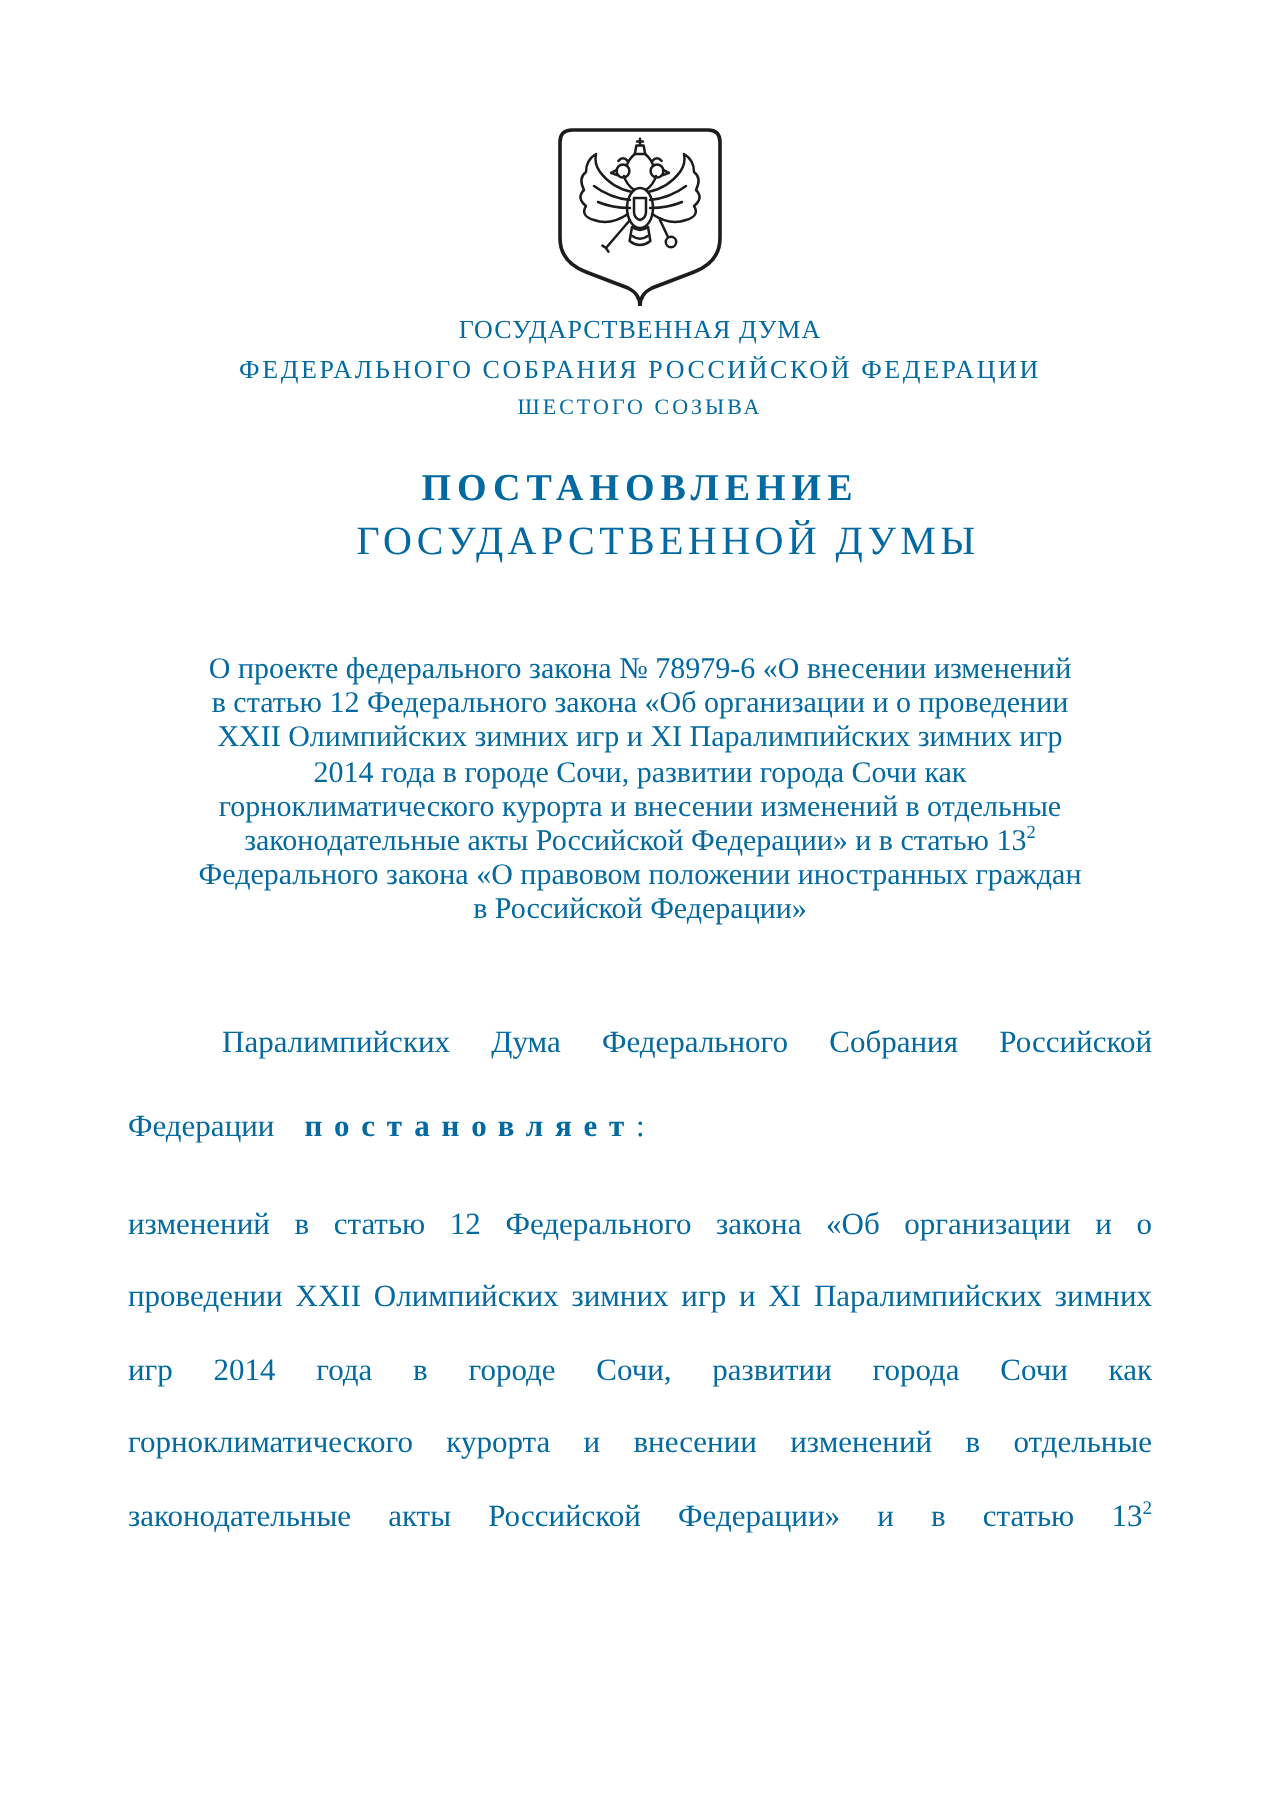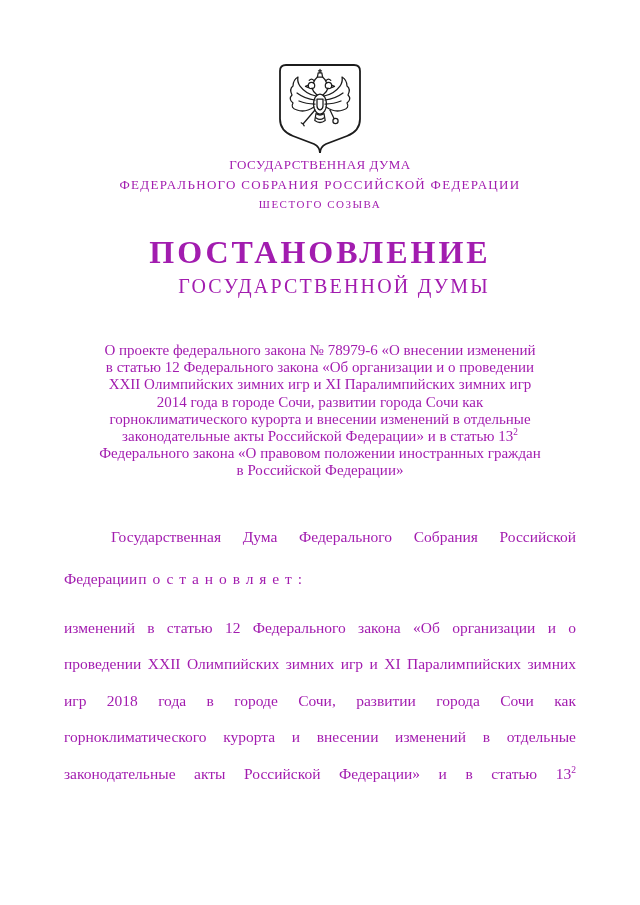--- a/index.html
+++ b/index.html
@@ -1,35 +1,35 @@
 <!DOCTYPE html>
 <html lang="ru"><head>
 <meta charset="utf-8">
 <style>
   html,body { margin:0; padding:0; background:#ffffff; }
   .page {
     position:relative;
     width:640px; height:905px;
     background:#ffffff;
-    color:#a21caf;
+    color:#0369a1;
     font-family:"Liberation Serif", "DejaVu Serif", serif;
     overflow:hidden;
   }
   .center { text-align:center; }
 
   
   .emblem-wrap { padding-top:62px; display:flex; justify-content:center; }
 
   
   .org-line1 { margin-top:3px;  font-size:13px; letter-spacing:0.5px; }
   .org-line2 { margin-top:4px;  font-size:13px; letter-spacing:1.3px; }
   .org-line3 { margin-top:5px;  font-size:11px; letter-spacing:1.5px; }
 
   
-  .doc-title   { margin-top:24px; font-size:32px; font-weight:bold; letter-spacing:3px; }
+  .doc-title   { margin-top:24px; font-size:19px; font-weight:bold; letter-spacing:3px; }
   .doc-title2  { margin-top:4px;  font-size:20px; letter-spacing:2.2px;padding-left:28px; }
 
   
   .subject {
     margin:44px auto 0;
     width:510px;
     font-size:15px;
     font-weight:normal;
     line-height:17.2px;
     text-align:center;
@@ -45,23 +45,23 @@
   .jline {
     text-align:justify;
     text-align-last:justify;
     -moz-text-align-last:justify;
     white-space:normal;
   }
   .jline.left-line { text-align:left; text-align-last:left; }
   .indent { text-indent:47px; }
 
   .spaced-bold {
-    font-weight:normal;
+    font-weight:bold;
     letter-spacing:0.38em;
-    margin-left:1px;
+    margin-left:15px;
   }
   sup.s {
     font-size:0.62em;
     vertical-align:super;
     line-height:0;
   }
   .emblem-svg { display:block; }
 </style>
 </head>
 <body>
@@ -128,26 +128,26 @@
     <div>2014 года в городе Сочи, развитии города Сочи как</div>
     <div>горноклиматического курорта и внесении изменений в отдельные</div>
     <div><span>законодательные акты Российской Федерации» и в статью 13</span><sup class="s">2</sup></div>
     <div>Федерального закона «О правовом положении иностранных граждан</div>
     <div>в Российской Федерации»</div>
   </div>
 
   <div class="body-block">
 
     <div class="opening">
-      <div class="jline indent">Государственная Дума Федерального Собрания Российской</div>
+      <div class="jline indent">Паралимпийских Дума Федерального Собрания Российской</div>
       <div class="jline left-line"><span>Федерации</span><span class="spaced-bold">постановляет</span><span>:</span></div>
     </div>
 
     <div class="item1">
       <div class="jline">изменений в статью 12 Федерального закона «Об организации и о</div>
       <div class="jline">проведении XXII Олимпийских зимних игр и XI Паралимпийских зимних</div>
-      <div class="jline">игр 2018 года в городе Сочи, развитии города Сочи как</div>
+      <div class="jline">игр 2014 года в городе Сочи, развитии города Сочи как</div>
       <div class="jline">горноклиматического курорта и внесении изменений в отдельные</div>
       <div class="jline"><span>законодательные акты Российской Федерации» и в статью 13</span><sup class="s">2</sup></div>
     </div>
 
   </div>
 </div>
 
 </body></html>

